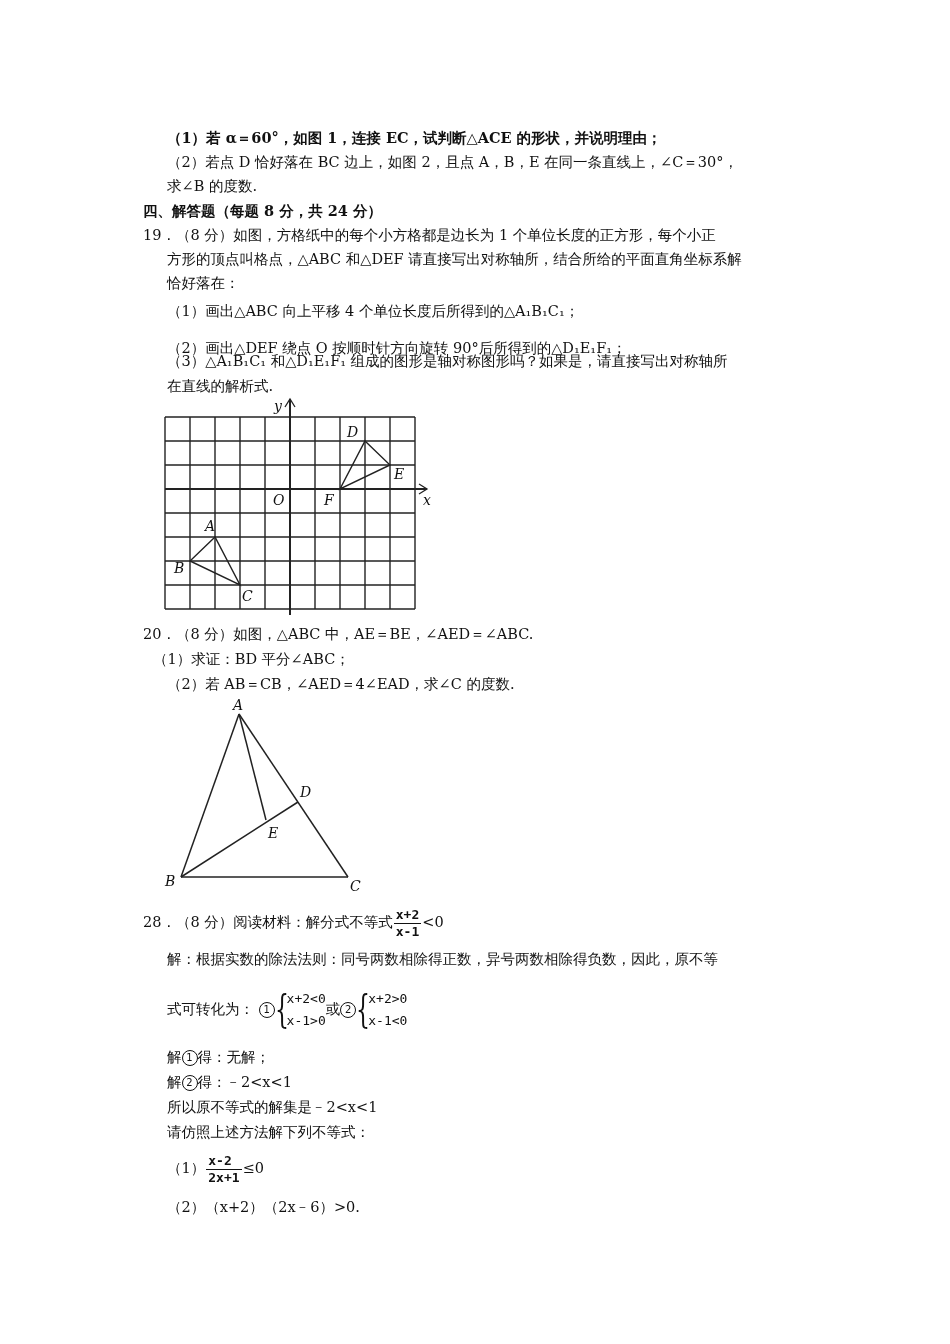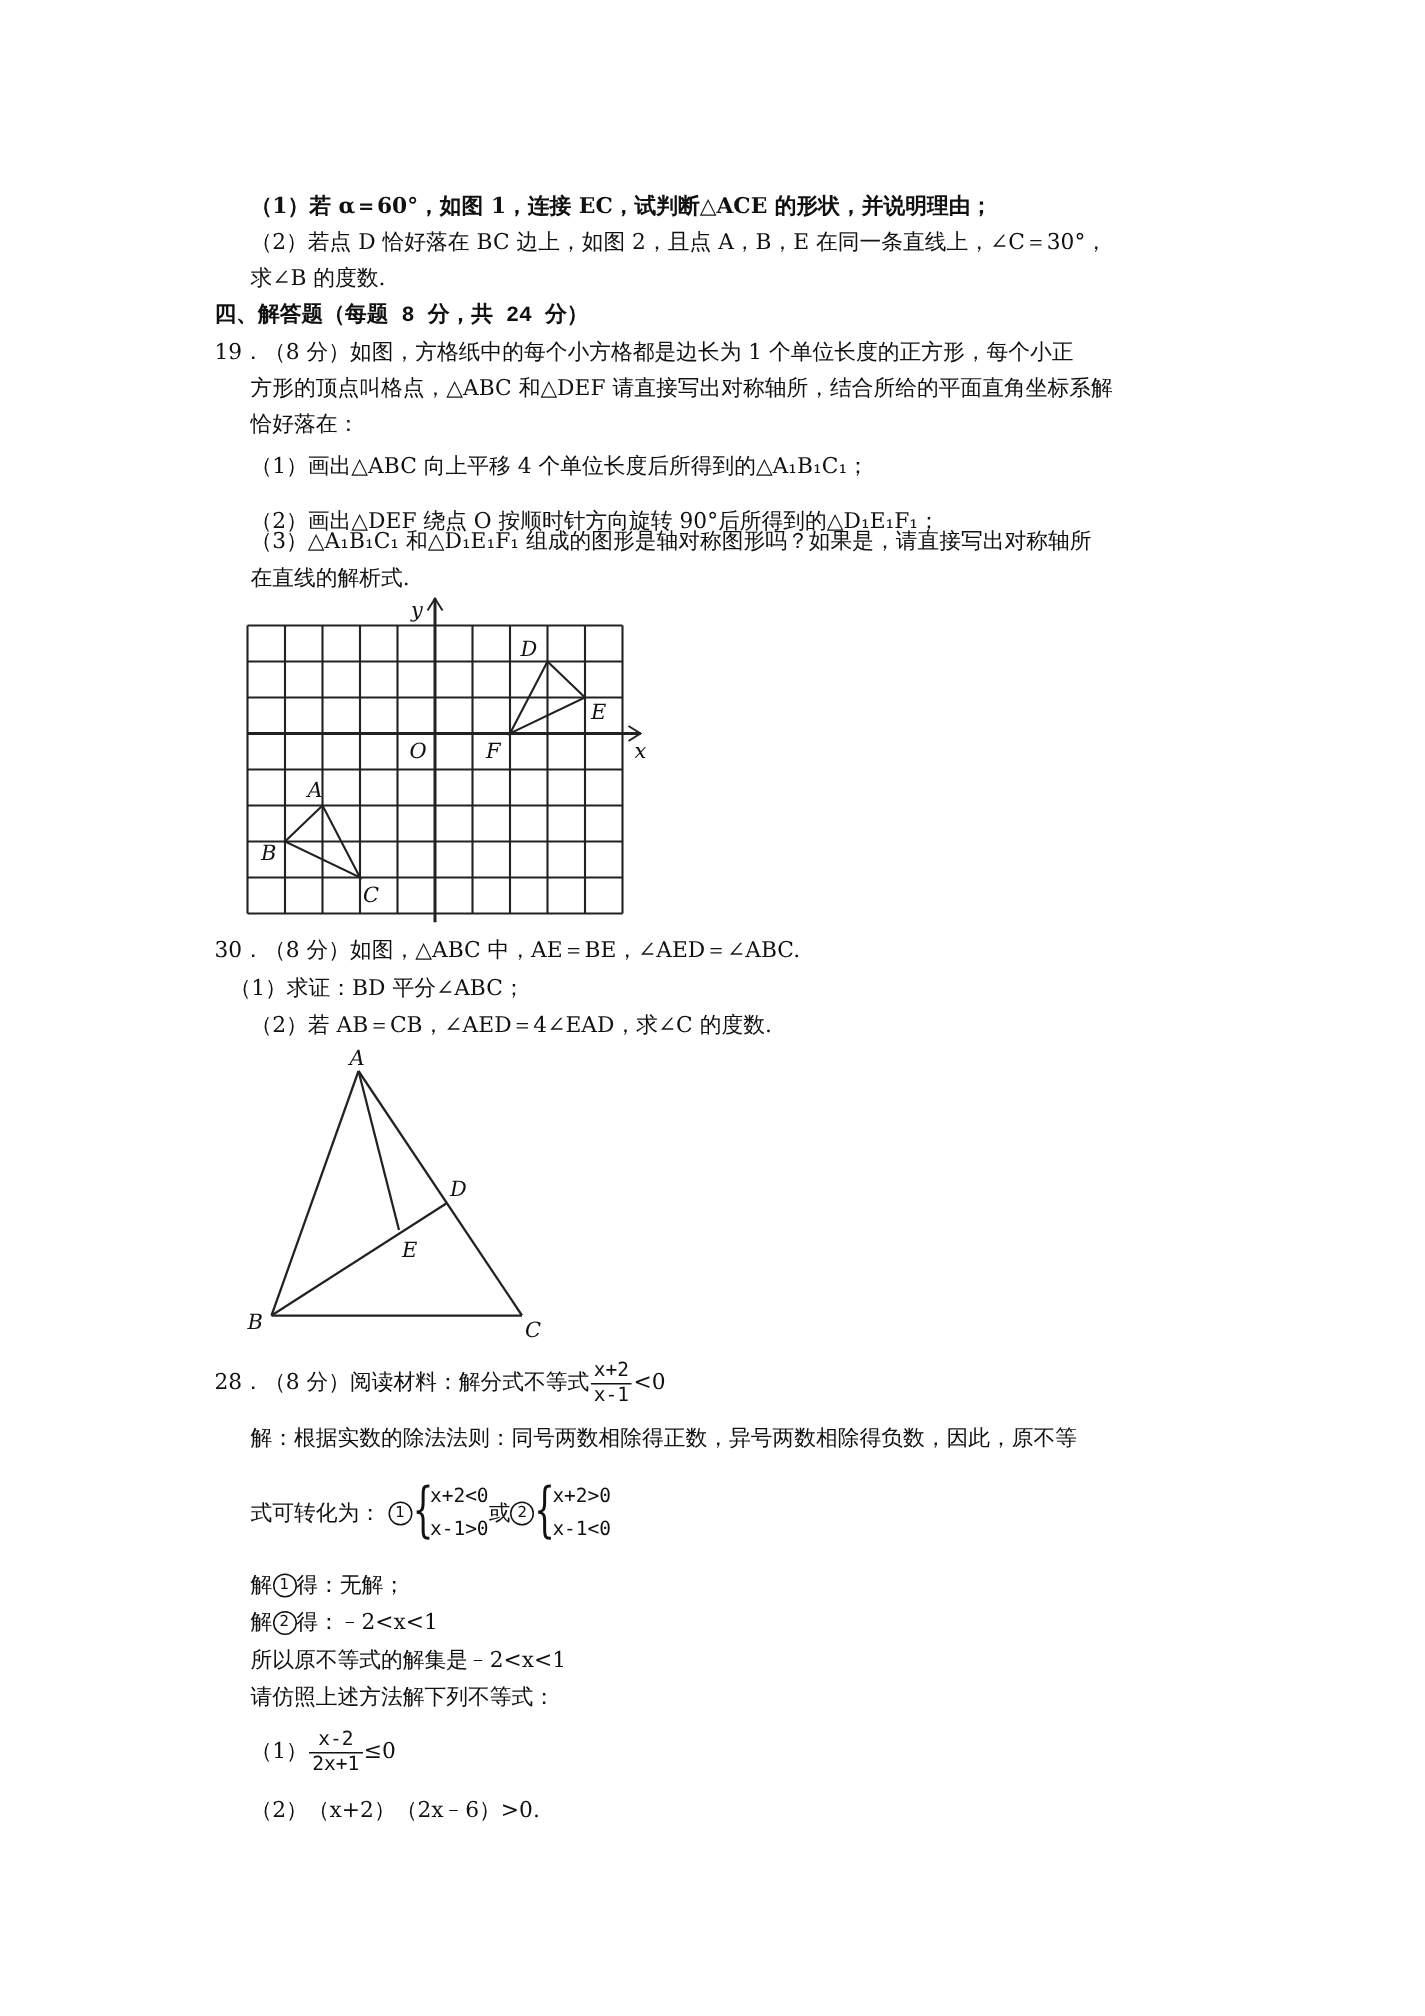--- a/index.html
+++ b/index.html
@@ -1,35 +1,35 @@
 <!DOCTYPE html>
 <html><head>
 <meta charset="utf-8">
 <style>
   html, body { margin:0; padding:0; background:#ffffff; }
   body { width:950px; height:1344px; position:relative; overflow:hidden;
          font-family:"DejaVu Serif","Liberation Serif",serif; color:#111; }
   .line { position:absolute; font-size:14.5px; line-height:20px; white-space:nowrap; }
   .bold { font-weight:bold; }
-  .frac { display:inline-block; vertical-align:middle; text-align:center; font-family:"DejaVu Sans Mono","Liberation Mono",monospace; font-size:13px; margin:0 1px; }
+  .frac { display:inline-block; vertical-align:middle; font-family:"DejaVu Sans Mono","Liberation Mono",monospace; font-size:13px; margin:0 1px;font-weight:bold; }
   .frac .num { display:block; border-bottom:1px solid #111; padding:0 2px; line-height:16px; }
   .frac .den { display:block; line-height:16px; padding:0 2px; }
   .sys { display:inline-block; vertical-align:middle; position:relative; padding-left:12px; font-family:"DejaVu Sans Mono","Liberation Mono",monospace; font-size:13px; line-height:22px; }
   .sys .brace { position:absolute; left:0; top:-2px; font-family:"DejaVu Serif",serif; font-size:40px; line-height:44px; transform:scaleX(0.55); transform-origin:left; }
   .circ { display:inline-block; width:14px; height:14px; border:1px solid #111; border-radius:50%; font-size:10px; line-height:14px; text-align:center; font-family:"DejaVu Sans",sans-serif; vertical-align:middle; }
   svg text { font-family:"DejaVu Serif","Liberation Serif",serif; font-style:italic; font-size:14px; fill:#111; }
 </style>
 </head>
 <body>
 
 <div class="line" style="left:167px;top:128px;font-weight:bold;">（1）若 α＝60°，如图 1，连接 EC，试判断△ACE 的形状，并说明理由；</div>
 <div class="line" style="left:167px;top:152px;">（2）若点 D 恰好落在 BC 边上，如图 2，且点 A，B，E 在同一条直线上，∠C＝30°，</div>
 <div class="line" style="left:167px;top:176px;">求∠B 的度数.</div>
 
-<div class="line bold" style="left:143px;top:201px;font-family:Liberation Mono, monospace;">四、解答题（每题 8 分，共 24 分）</div>
+<div class="line bold" style="left:143px;top:201px;">四、解答题（每题 8 分，共 24 分）</div>
 
 <div class="line" style="left:143px;top:225px;">
   <span>19．</span><span>（8 分）</span><span>如图，方格纸中的每个小方格都是边长为 1 个单位长度的正方形，每个小正</span>
 </div>
 <div class="line" style="left:167px;top:249px;">方形的顶点叫格点，△ABC 和△DEF 请直接写出对称轴所，结合所给的平面直角坐标系解</div>
 <div class="line" style="left:167px;top:273px;">恰好落在：</div>
 <div class="line" style="left:167px;top:301px;">（1）画出△ABC 向上平移 4 个单位长度后所得到的△A₁B₁C₁；</div>
 <div class="line" style="left:167px;top:326px;margin-top:12px;">（2）画出△DEF 绕点 O 按顺时针方向旋转 90°后所得到的△D₁E₁F₁；</div>
 <div class="line" style="left:167px;top:351px;">（3）△A₁B₁C₁ 和△D₁E₁F₁ 组成的图形是轴对称图形吗？如果是，请直接写出对称轴所</div>
 <div class="line" style="left:167px;top:376px;">在直线的解析式.</div>
@@ -70,21 +70,21 @@
   <text id="lbl-o" x="123" y="115">O</text>
   <text id="lbl-A" x="55" y="141">A</text>
   <text id="lbl-B" x="24" y="183">B</text>
   <text id="lbl-C" x="92" y="211">C</text>
   <text id="lbl-D" x="197" y="47">D</text>
   <text id="lbl-E" x="244" y="89">E</text>
   <text id="lbl-F" x="174" y="115">F</text>
 </svg>
 
 <div class="line" style="left:143px;top:624px;">
-  <span>30．</span><span>（8 分）</span><span>如图，△ABC 中，AE＝BE，∠AED＝∠ABC.</span>
+  <span>20．</span><span>（8 分）</span><span>如图，△ABC 中，AE＝BE，∠AED＝∠ABC.</span>
 </div>
 <div class="line" style="left:153px;top:649px;">（1）求证：BD 平分∠ABC；</div>
 <div class="line" style="left:167px;top:674px;">（2）若 AB＝CB，∠AED＝4∠EAD，求∠C 的度数.</div>
 
 <svg style="position:absolute;left:160px;top:695px;" width="220" height="200" viewBox="160 695 220 200">
   <g fill="none" stroke="#222" stroke-width="1.5">
     <line x1="239" y1="714" x2="181" y2="877"></line>
     <line x1="239" y1="714" x2="348" y2="877"></line>
     <line x1="181" y1="877" x2="348" y2="877"></line>
     <line x1="181" y1="877" x2="298" y2="802"></line>

